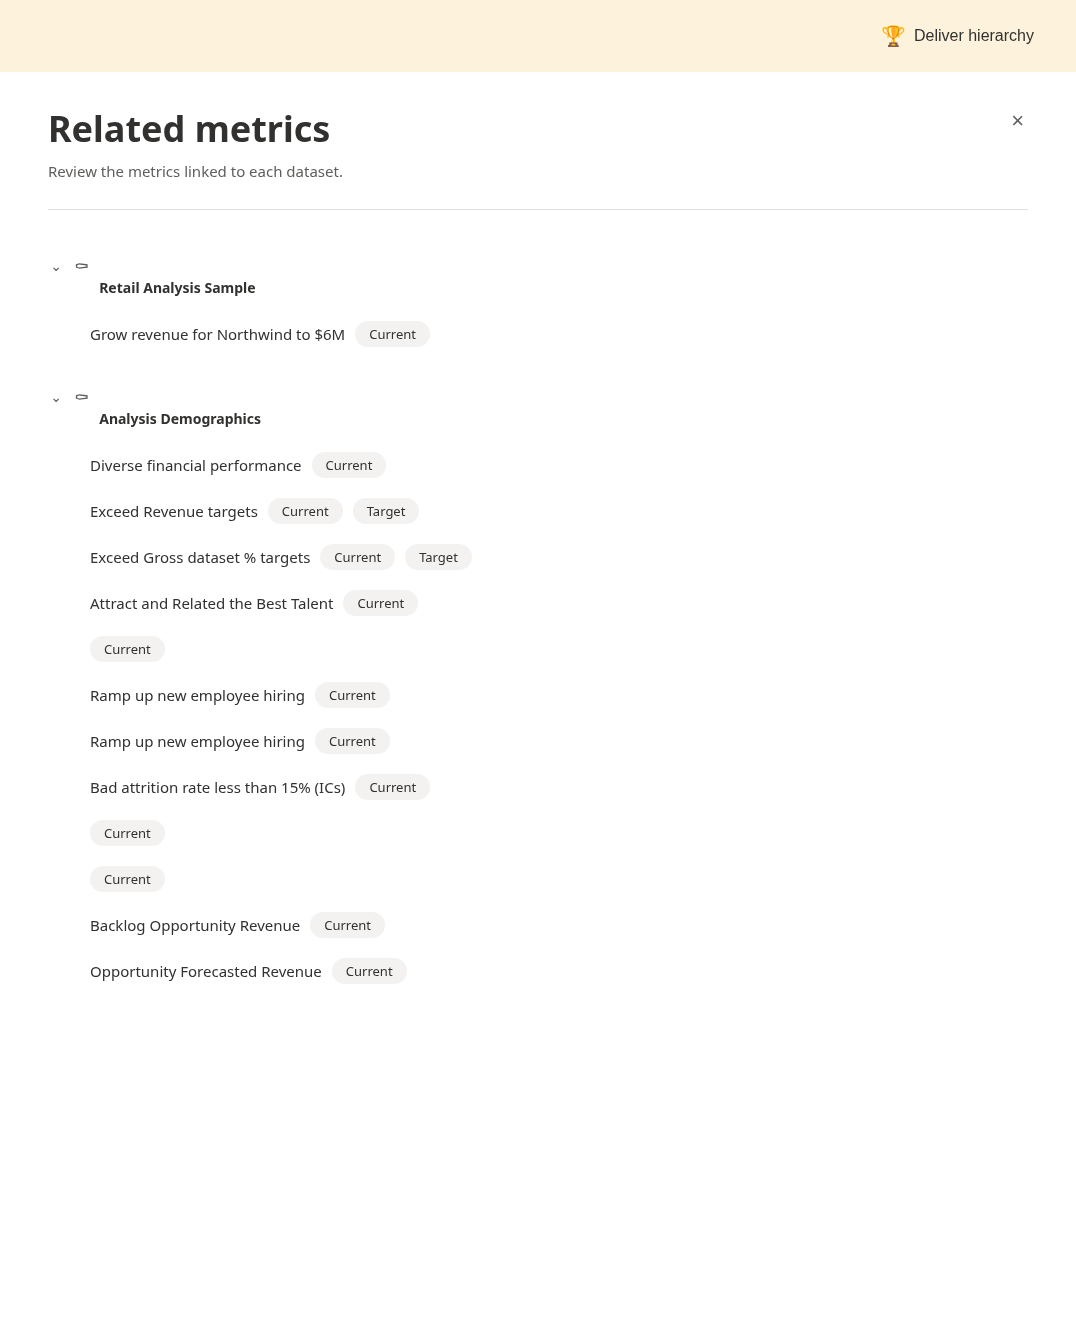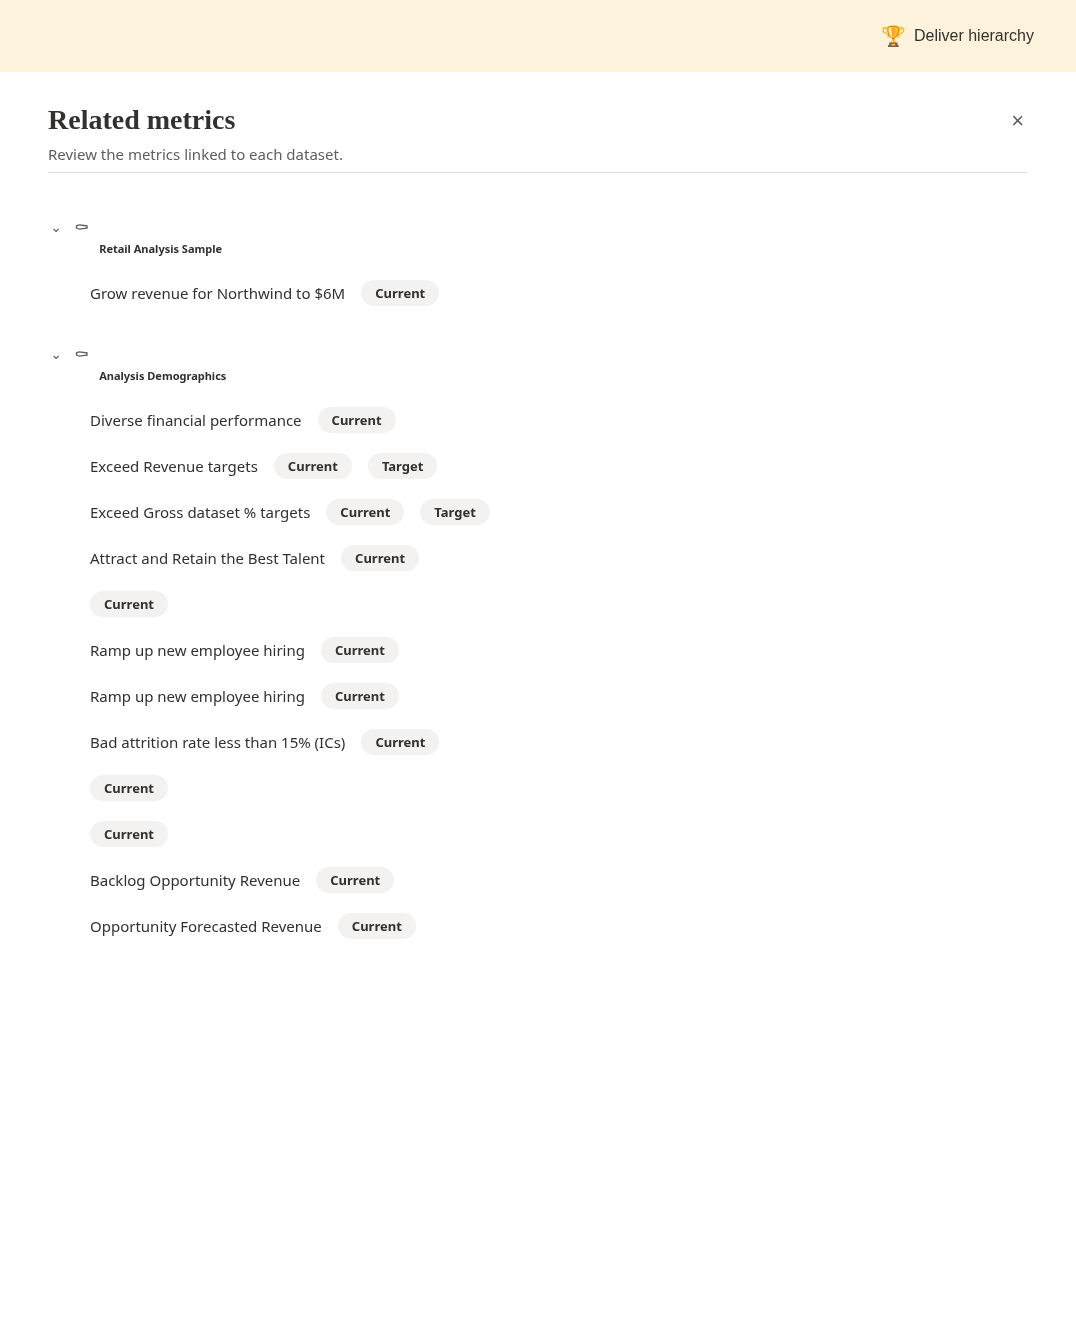--- a/index.html
+++ b/index.html
@@ -47,41 +47,40 @@
     }
 
     .panel-header {
       display: flex;
       justify-content: space-between;
       align-items: flex-start;
       margin-bottom: 8px;
     }
 
     .panel-title {
-      font-size: 28px;
+      font-size: 36px;
       font-weight: 700;
       color: #323130;
-      font-family: Liberation Serif, serif;
     }
 
     .close-btn {
       background: none;
       border: none;
       cursor: pointer;
       font-size: 22px;
       color: #605e5c;
       line-height: 1;
       padding: 4px;
       margin-top: 2px;
     }
 
     .panel-subtitle {
       font-size: 15px;
       color: #605e5c;
-      margin-bottom: 8px;
+      margin-bottom: 28px;
     }
 
     .divider {
       border: none;
       border-top: 1px solid #e1dfdd;
       margin-bottom: 24px;
     }
 
     .dataset-group {
       margin-bottom: 8px;
@@ -101,57 +100,57 @@
       width: 16px;
       text-align: center;
     }
 
     .db-icon {
       font-size: 18px;
       color: #605e5c;
     }
 
     .dataset-name {
-      font-size: 11px;
+      font-size: 14px;
       font-weight: 700;
       color: #323130;
       margin-top: 44px;
     }
 
     .metric-list {
       padding-left: 42px;
       display: flex;
       flex-direction: column;
       gap: 0px;
     }
 
     .metric-row {
       display: flex;
       align-items: center;
-      gap: 16px;
+      gap: 10px;
       padding: 10px 0;
       flex-wrap: wrap;
     }
 
     .metric-label {
       font-size: 15px;
       color: #323130;
       flex-shrink: 0;
     }
 
     .badge {
       display: inline-flex;
       align-items: center;
       justify-content: center;
       background: #f3f2f1;
       border-radius: 20px;
       padding: 4px 14px;
       font-size: 13px;
       color: #323130;
-      font-weight: 700;
+      font-weight: 400;
     }
   </style>
 </head>
 <body>
 
 <div class="top-bar">
   <button class="preview-hierarchy-btn">
     <span class="trophy-icon">🏆</span>
     <span>Deliver hierarchy</span>
   </button>
@@ -194,21 +193,21 @@
             <span class="metric-label">Exceed Revenue targets</span>
             <span class="badge">Current</span>
             <span class="badge">Target</span>
           </div>
           <div class="metric-row">
             <span class="metric-label">Exceed Gross dataset % targets</span>
             <span class="badge">Current</span>
             <span class="badge">Target</span>
           </div>
           <div class="metric-row">
-            <span class="metric-label">Attract and Retain the Best Talent</span>
+            <span class="metric-label">Attract and Related the Best Talent</span>
             <span class="badge">Current</span>
           </div>
           <div class="metric-row">
             <span class="badge">Current</span>
           </div>
           <div class="metric-row">
             <span class="metric-label">Ramp up new employee hiring</span>
             <span class="badge">Current</span>
           </div>
           <div class="metric-row">

